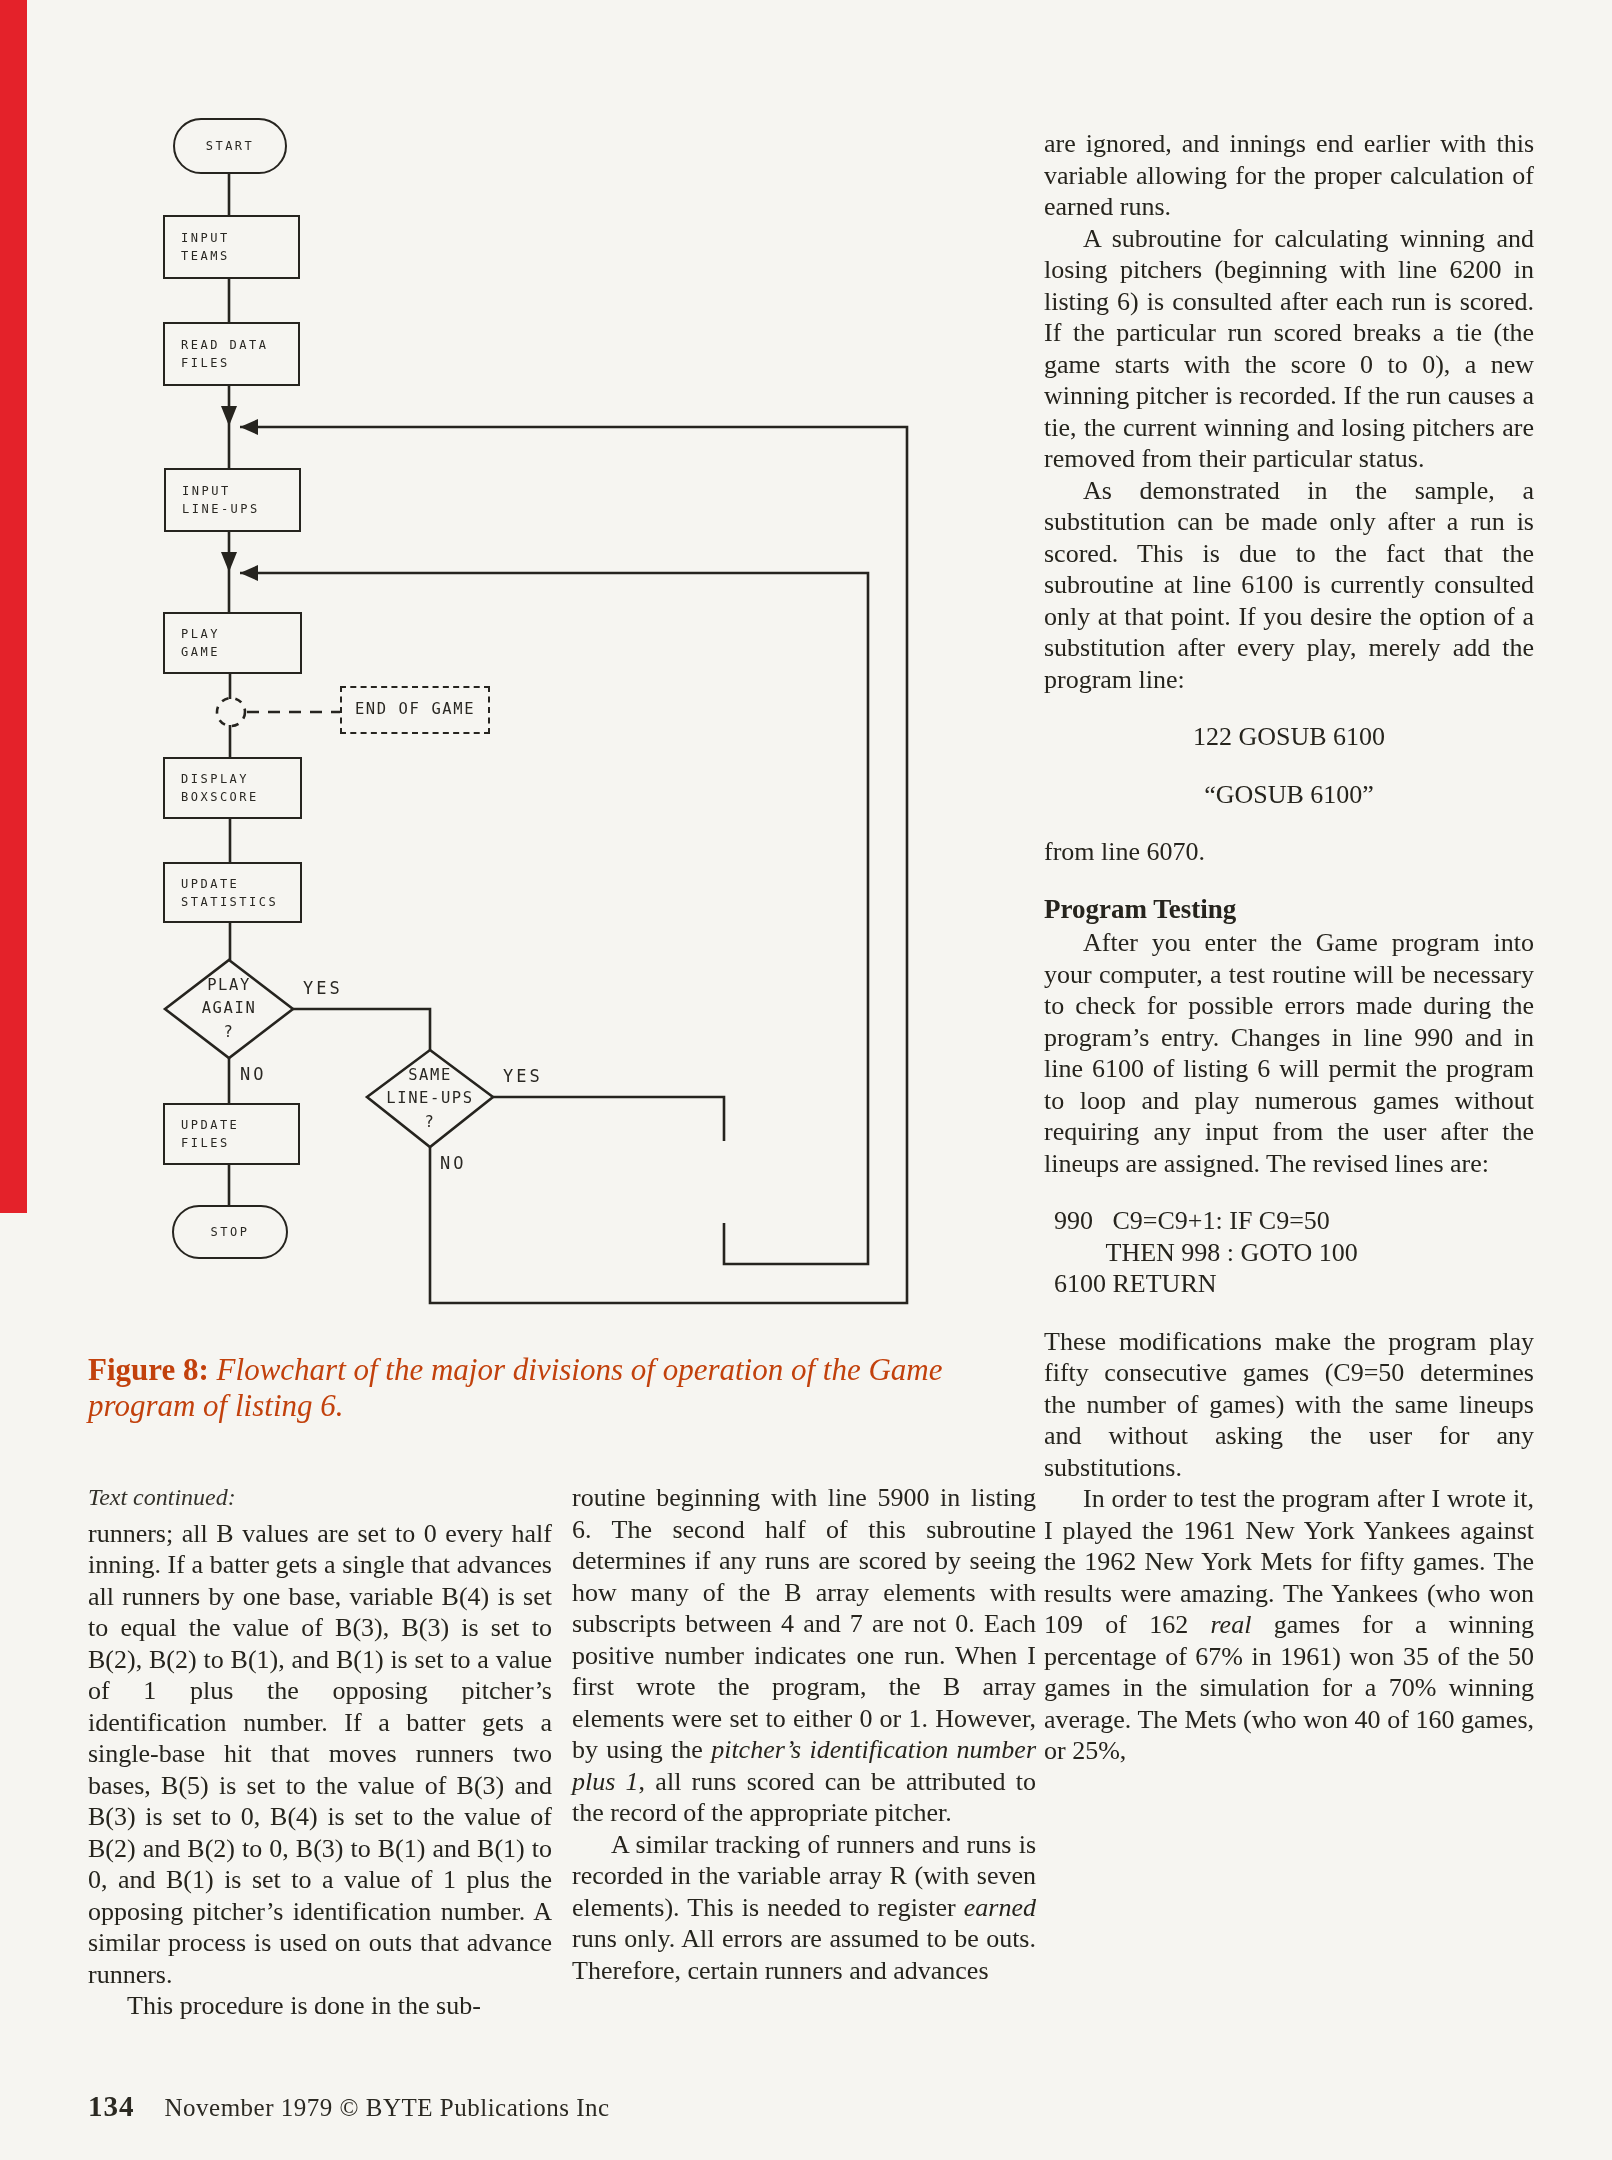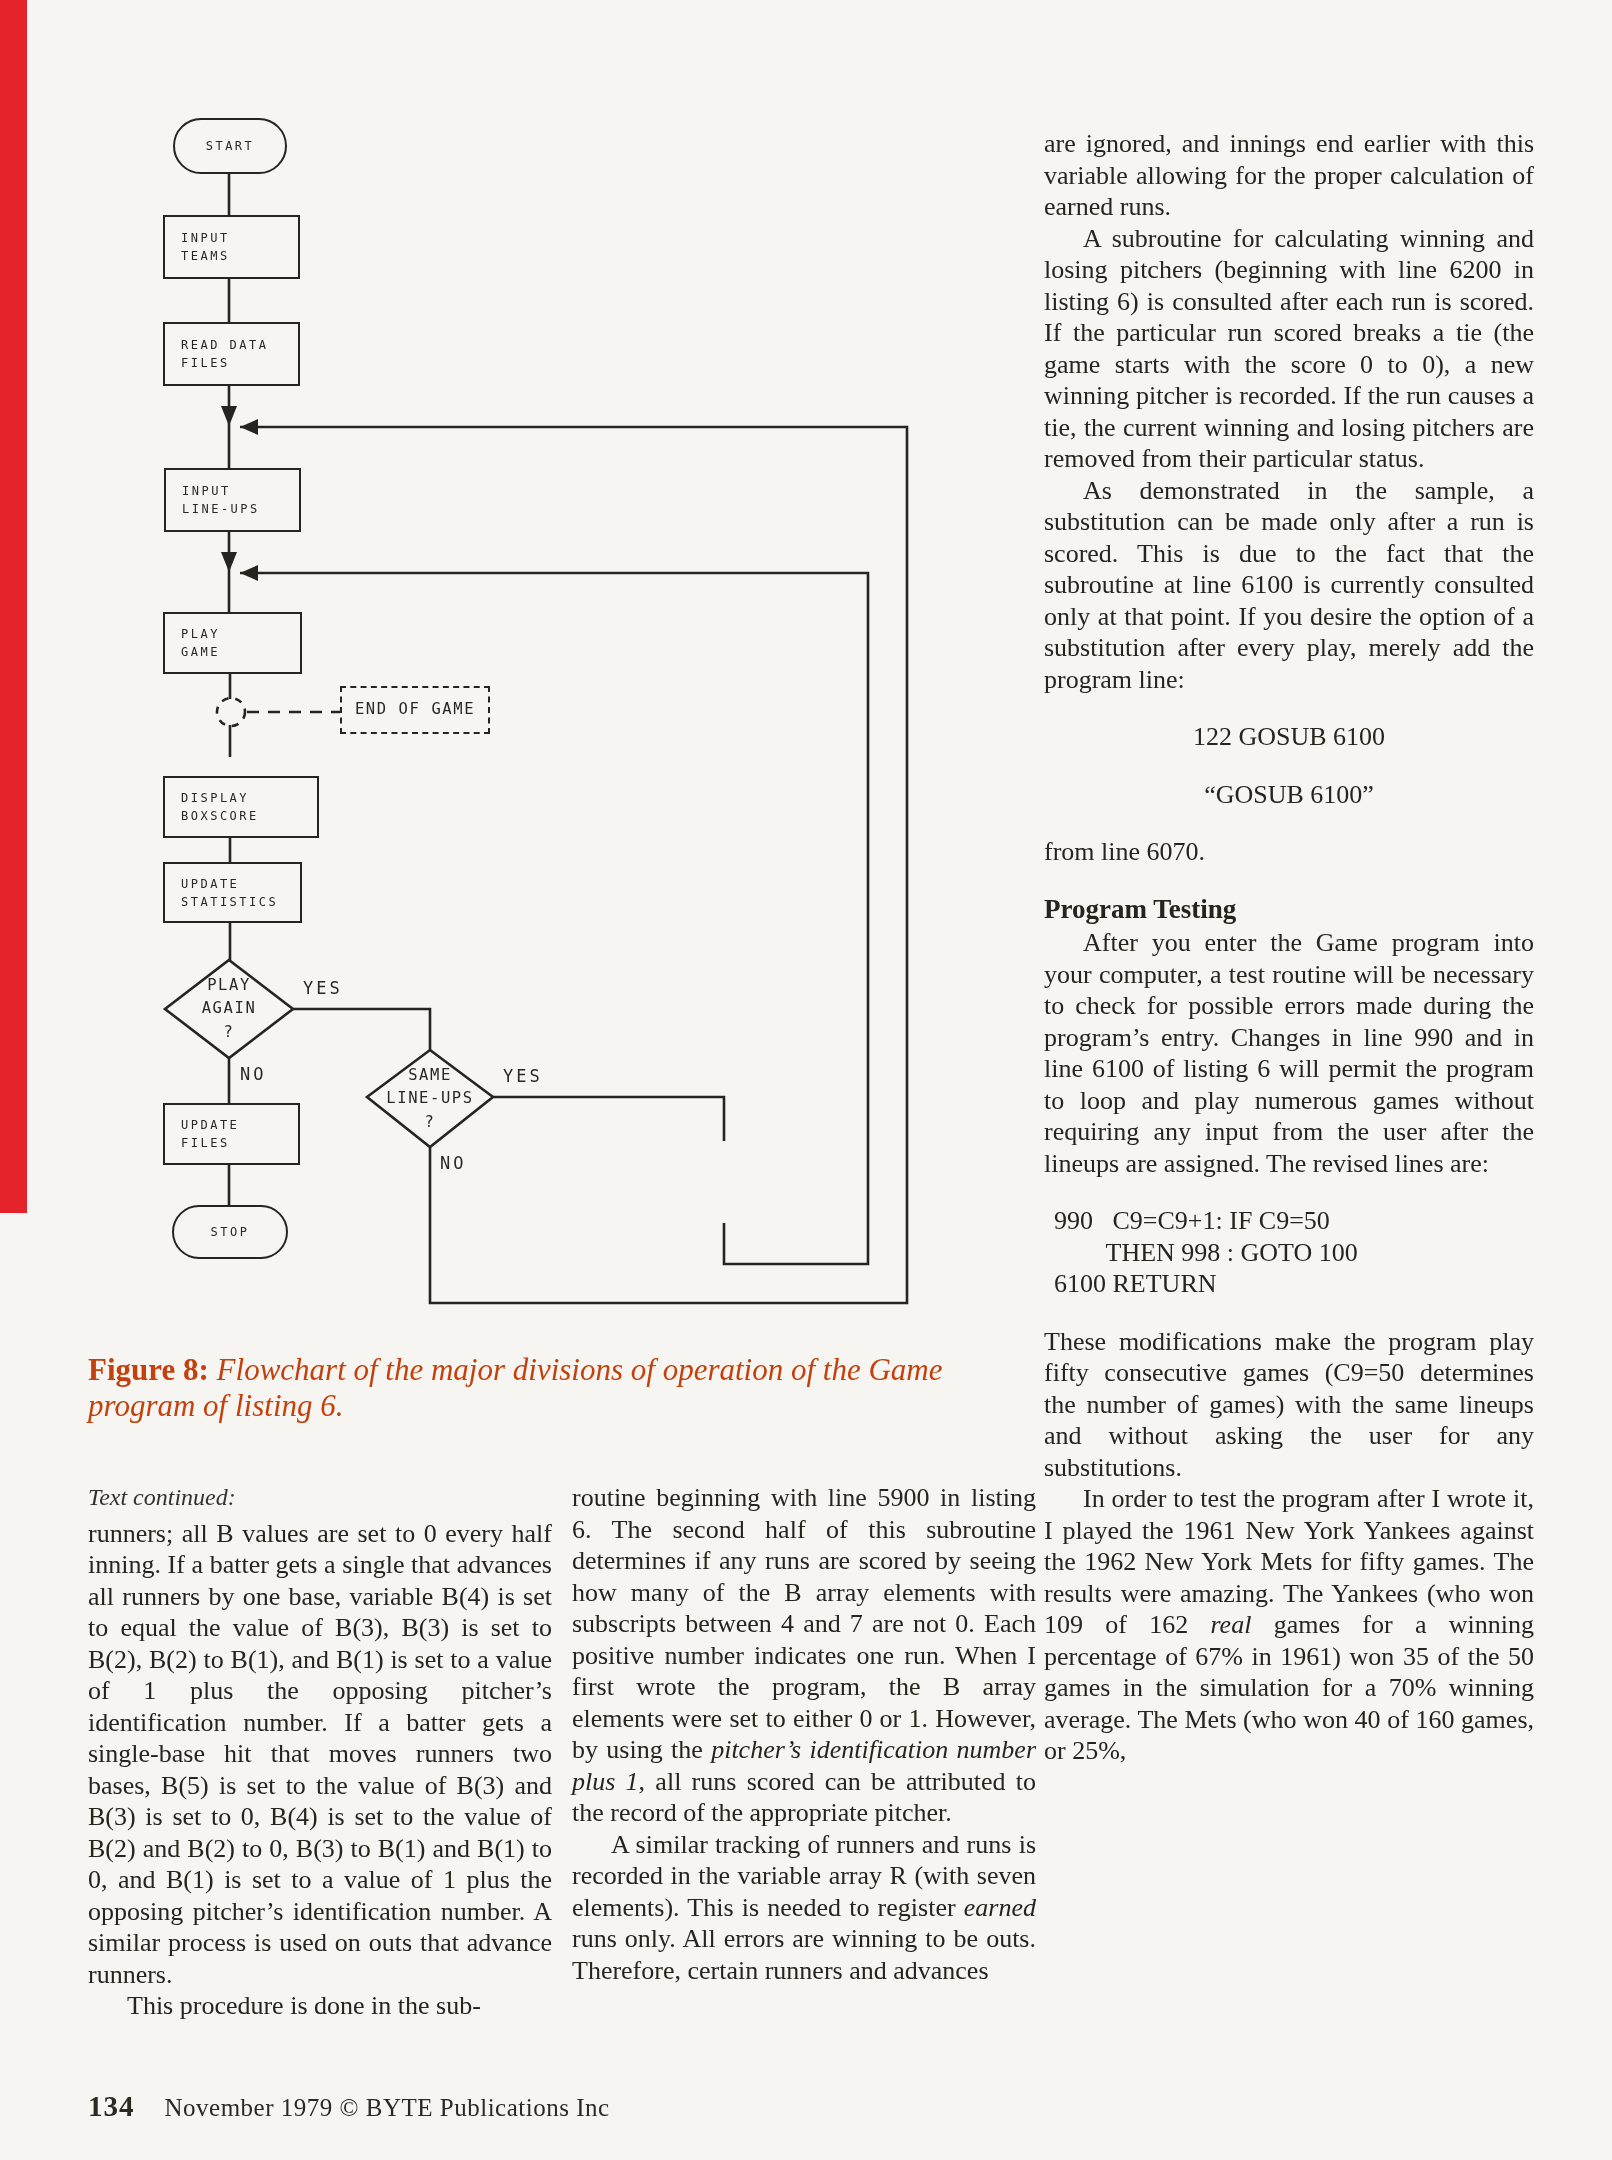--- a/index.html
+++ b/index.html
@@ -93,21 +93,21 @@
 
   <div class="fc-box fc-pad" style="left:163px;top:612px;width:139px;height:62px;">
     <span class="fc-label">PLAY
 GAME</span>
   </div>
 
   <div class="fc-box fc-dashed fc-center" style="left:340px;top:686px;width:150px;height:48px;">
     <span class="fc-label fc-small">END OF GAME</span>
   </div>
 
-  <div class="fc-box fc-pad" style="left:163px;top:776px;width:156px;height:62px;">
+  <div class="fc-box fc-pad" style="left:163px;top:757px;width:139px;height:62px;">
     <span class="fc-label">DISPLAY
 BOXSCORE</span>
   </div>
 
   <div class="fc-box fc-pad" style="left:163px;top:862px;width:139px;height:61px;">
     <span class="fc-label">UPDATE
 STATISTICS</span>
   </div>
 
   <div class="fc-free" style="left:167px;top:962px;width:124px;height:94px;">
@@ -142,21 +142,21 @@
   </div>
 
   <div class="col" style="left:88px;top:1482px;width:464px;">
     <div class="continued">Text continued:</div>
     <p>runners; all B values are set to 0 every half inning. If a batter gets a single that advances all runners by one base, variable B(4) is set to equal the value of B(3), B(3) is set to B(2), B(2) to B(1), and B(1) is set to a value of 1 plus the opposing pitcher’s identification number. If a batter gets a single-base hit that moves runners two bases, B(5) is set to the value of B(3) and B(3) is set to 0, B(4) is set to the value of B(2) and B(2) to 0, B(3) to B(1) and B(1) to 0, and B(1) is set to a value of 1 plus the opposing pitcher’s identification number. A similar process is used on outs that advance runners.</p>
     <p class="indent">This procedure is done in the sub-</p>
   </div>
 
   <div class="col" style="left:572px;top:1482px;width:464px;">
     <p><span>routine beginning with line 5900 in listing 6. The second half of this subroutine determines if any runs are scored by seeing how many of the B array elements with subscripts between 4 and 7 are not 0. Each positive number indicates one run. When I first wrote the program, the B array elements were set to either 0 or 1. However, by using the </span><i>pitcher’s identification number plus 1</i><span>, all runs scored can be attributed to the record of the appropriate pitcher.</span></p>
-    <p class="indent"><span>A similar tracking of runners and runs is recorded in the variable array R (with seven elements). This is needed to register </span><i>earned</i><span> runs only. All errors are winning to be outs. Therefore, certain runners and advances</span></p>
+    <p class="indent"><span>A similar tracking of runners and runs is recorded in the variable array R (with seven elements). This is needed to register </span><i>earned</i><span> runs only. All errors are assumed to be outs. Therefore, certain runners and advances</span></p>
   </div>
 
   <div class="col" style="left:1044px;top:128px;width:490px;">
     <p>are ignored, and innings end earlier with this variable allowing for the proper calculation of earned runs.</p>
     <p class="indent">A subroutine for calculating winning and losing pitchers (beginning with line 6200 in listing 6) is consulted after each run is scored. If the particular run scored breaks a tie (the game starts with the score 0 to 0), a new winning pitcher is recorded. If the run causes a tie, the current winning and losing pitchers are removed from their particular status.</p>
     <p class="indent">As demonstrated in the sample, a substitution can be made only after a run is scored. This is due to the fact that the subroutine at line 6100 is currently consulted only at that point. If you desire the option of a substitution after every play, merely add the program line:</p>
     <div class="codeline center">122 GOSUB 6100</div>
     <div class="codeline center">“GOSUB 6100”</div>
     <p>from line 6070.</p>
     <h3 class="subhead">Program Testing</h3>

